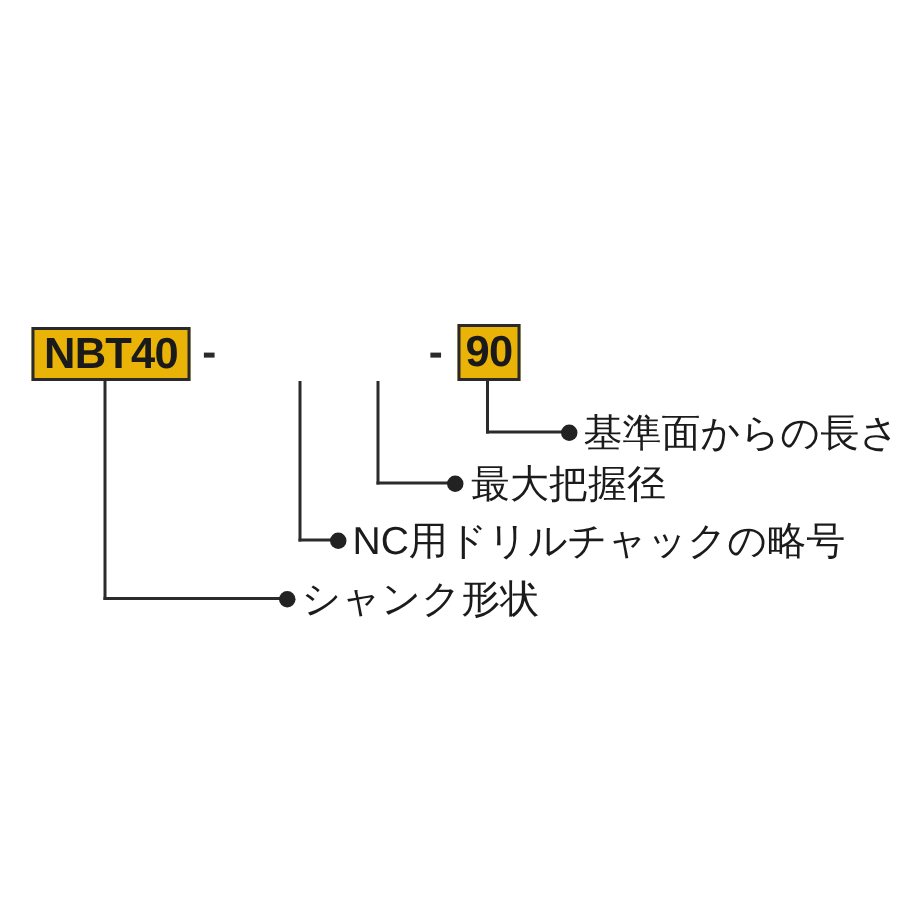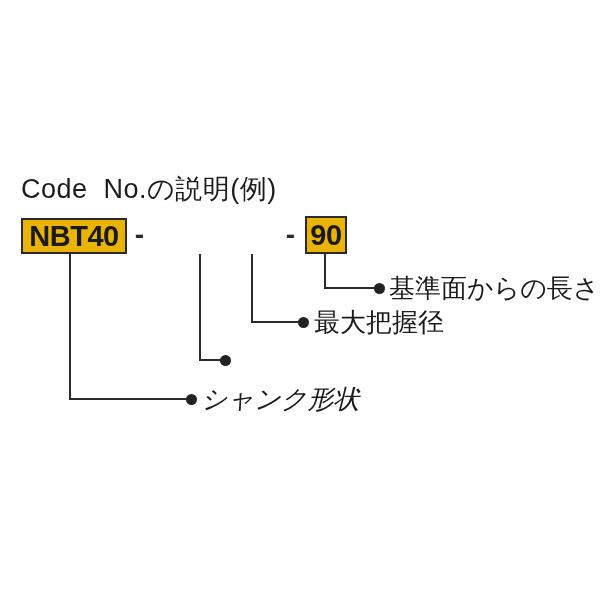--- a/index.html
+++ b/index.html
@@ -79,46 +79,46 @@
   .leader-label {
     position: absolute;
     font-size: 26px;
     line-height: 28px;
     color: #1b1b1b;
     white-space: nowrap;
   }
   .l1 { left: 389px; top: 274px; }
   .l2 { left: 314px; top: 308px; }
   .l3 { left: 235px; top: 346px; }
-  .l4 { left: 201px; top: 385px; font-style: italic; }
+  .l4 { left: 201px; top: 385px; }
 </style>
 </head>
 <body>
 
 <div class="canvas">
 
-  <div class="title">Code  No.の説明(例)</div>
 
   <div class="code-box box-nbt40">NBT40</div>
   <div class="dash dash-1">-</div>
   <div class="dash dash-2">-</div>
   <div class="code-box box-90">90</div>
 
   <div class="line v1"></div>
   <div class="line h1"></div>
   <div class="bullet b1"></div>
   <div class="leader-label l1">基準面からの長さ</div>
 
   <div class="line v2"></div>
   <div class="line h2"></div>
   <div class="bullet b2"></div>
   <div class="leader-label l2">最大把握径</div>
 
   <div class="line v3"></div>
   <div class="line h3"></div>
   <div class="bullet b3"></div>
+  <div class="leader-label l3">NC用ドリルチャックの略号</div>
 
   <div class="line v4"></div>
   <div class="line h4"></div>
   <div class="bullet b4"></div>
   <div class="leader-label l4">シャンク形状</div>
 
 </div>
 
 </body></html>

